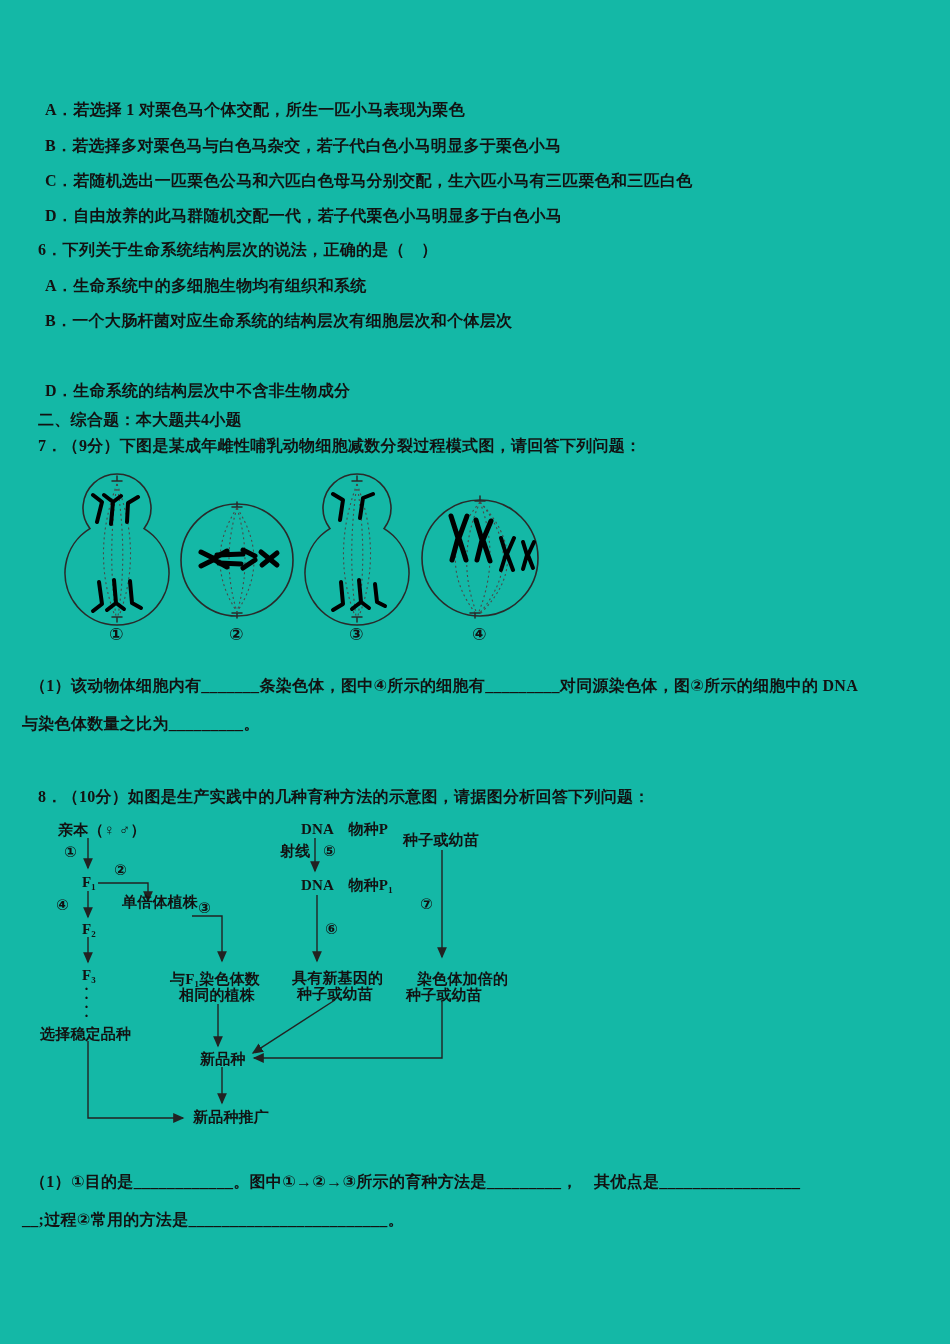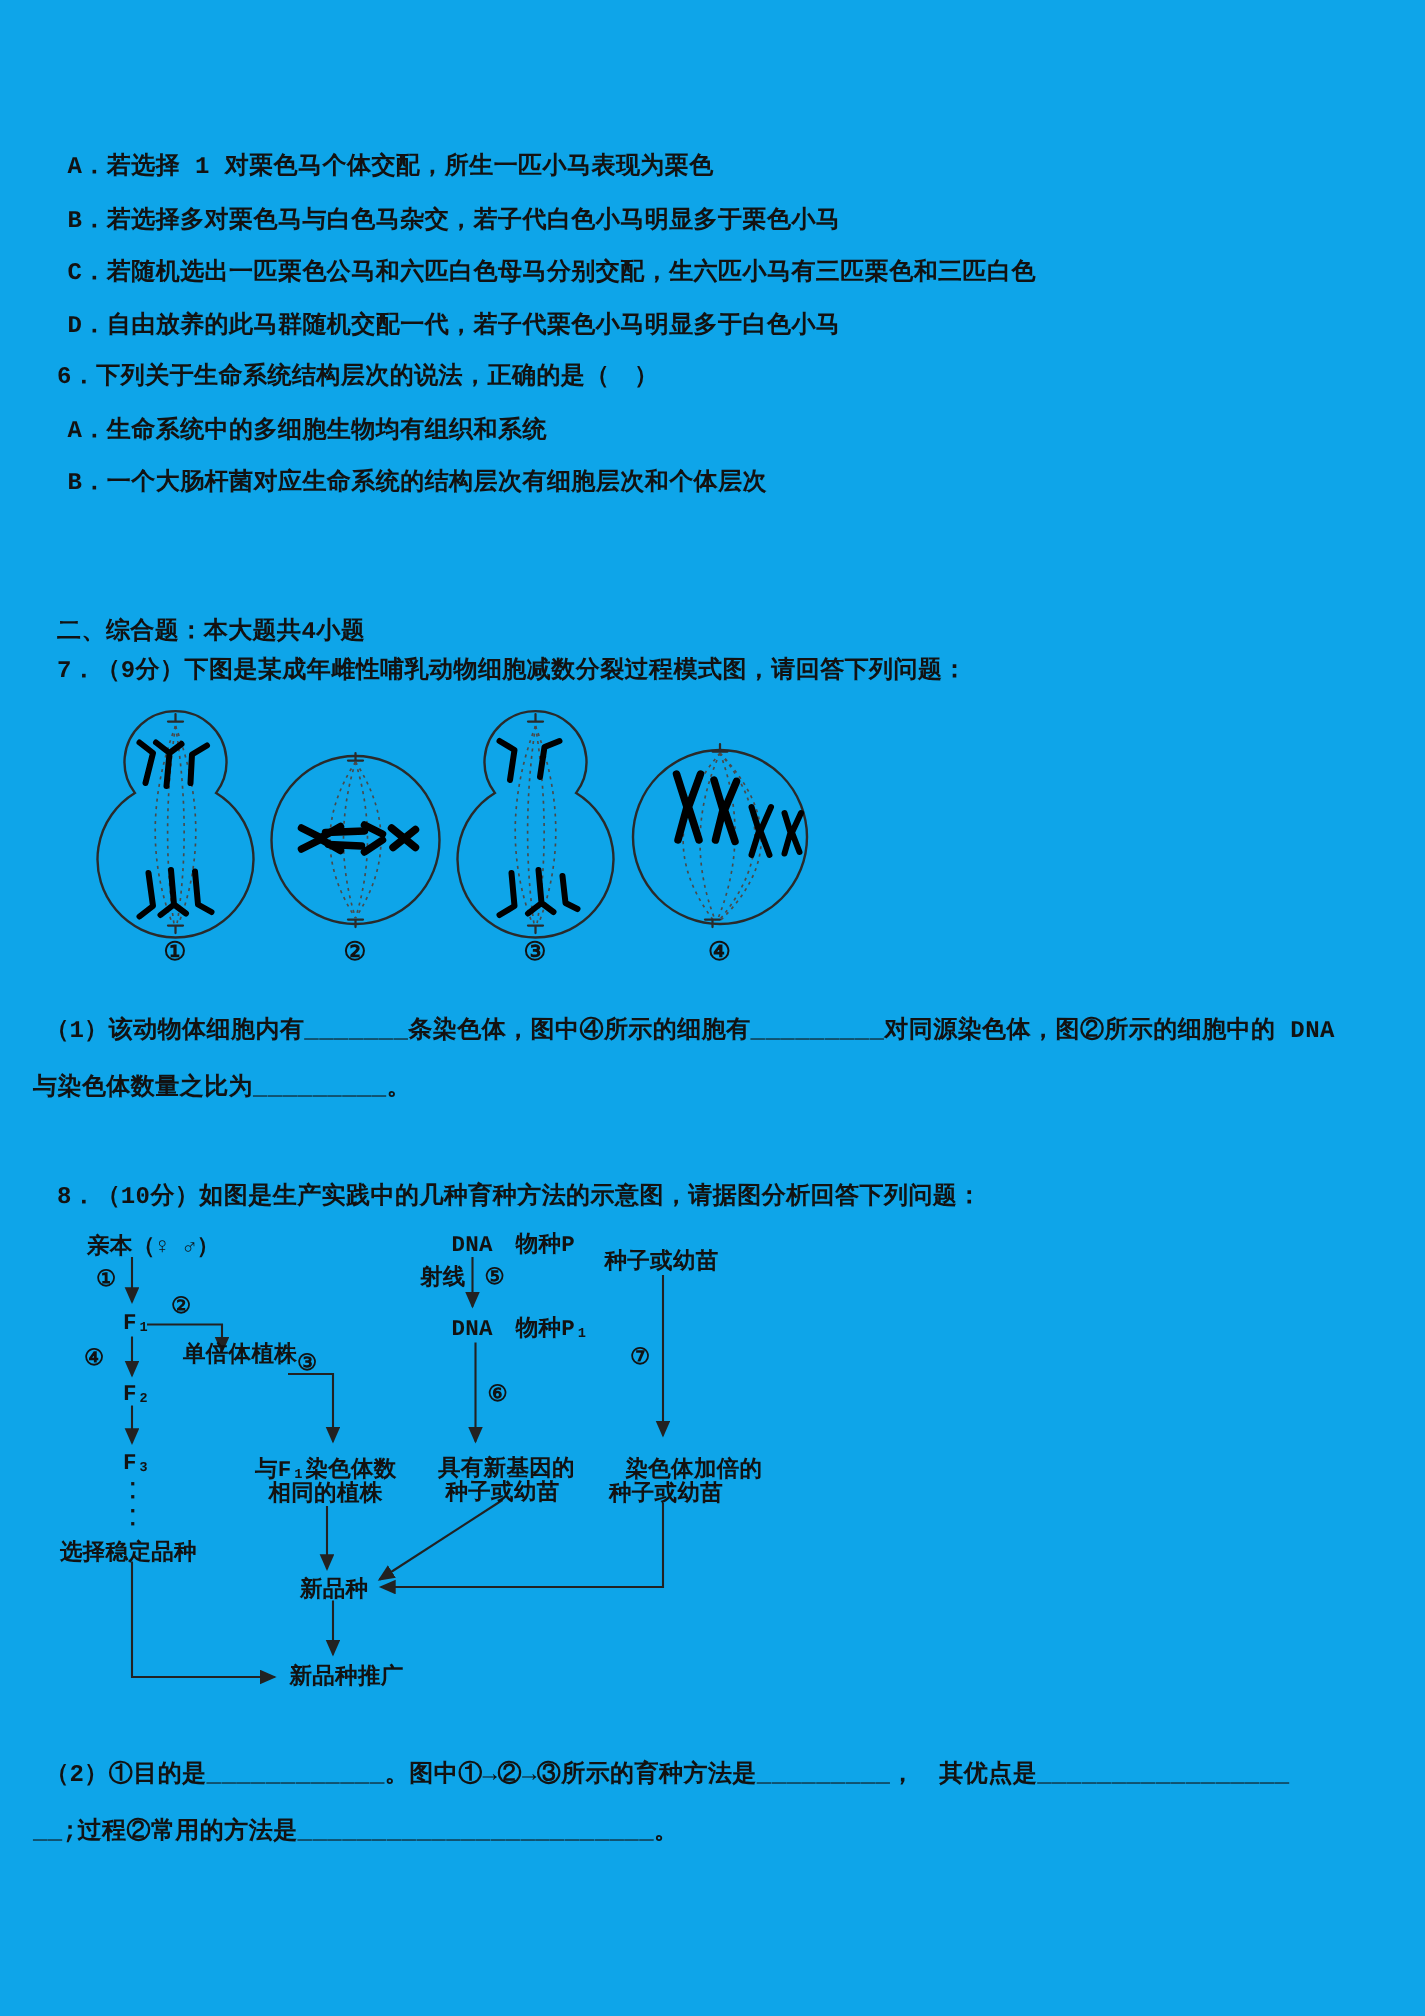--- a/index.html
+++ b/index.html
@@ -1,18 +1,18 @@
 <!DOCTYPE html>
 <html><head>
 <meta charset="utf-8">
 <style>
   html,body{margin:0;padding:0;background:#fff;}
   body{width:950px;height:1344px;position:relative;overflow:hidden;
        font-family:"Liberation Serif","DejaVu Serif","DejaVu Sans",serif;color:#121212;}
-  .page{position:absolute;left:0;top:0;width:950px;height:1344px;background:#0ea5e9;font-family:Liberation Mono, monospace;}
+  .page{position:absolute;left:0;top:0;width:950px;height:1344px;background:#14b8a6;}
   .t{position:absolute;font-size:16px;font-weight:600;white-space:pre;letter-spacing:.3px;}
   .figlab{position:absolute;font-size:17px;font-weight:600;}
   .fc{position:absolute;left:40px;top:815px;width:480px;height:330px;}
   .fl{position:absolute;font-size:15px;font-weight:600;white-space:pre;letter-spacing:.2px;}
   .fc-num{font-size:15px;}
   .vdots{position:absolute;width:8px;font-size:15px;font-weight:700;line-height:9px;word-break:break-all;}
   svg{display:block;}
   .arrows{position:absolute;left:0;top:0;}
   .cell-outline{fill:none;stroke:#2a2a2a;stroke-width:1.6;}
   .spindle{fill:none;stroke:#4a4a4a;stroke-width:1.1;stroke-dasharray:2 3;}
@@ -27,20 +27,21 @@
 <div class="page">
 
   <div class="t" style="left:45px;top:100px">A．若选择 1 对栗色马个体交配，所生一匹小马表现为栗色</div>
   <div class="t" style="left:45px;top:136px">B．若选择多对栗色马与白色马杂交，若子代白色小马明显多于栗色小马</div>
   <div class="t" style="left:45px;top:171px">C．若随机选出一匹栗色公马和六匹白色母马分别交配，生六匹小马有三匹栗色和三匹白色</div>
   <div class="t" style="left:45px;top:206px">D．自由放养的此马群随机交配一代，若子代栗色小马明显多于白色小马</div>
 
   <div class="t" style="left:38px;top:240px">6．下列关于生命系统结构层次的说法，正确的是（　）</div>
   <div class="t" style="left:45px;top:276px">A．生命系统中的多细胞生物均有组织和系统</div>
   <div class="t" style="left:45px;top:311px">B．一个大肠杆菌对应生命系统的结构层次有细胞层次和个体层次</div>
+  <div class="t" style="left:45px;top:381px">D．生命系统的结构层次中不含非生物成分</div>
 
   <div class="t" style="left:38px;top:410px">二、综合题：本大题共4小题</div>
 
   <div class="t" style="left:38px;top:436px">7．（9分）下图是某成年雌性哺乳动物细胞减数分裂过程模式图，请回答下列问题：</div>
 
   <svg class="arrows" style="left:55px;top:468px" width="490" height="160" viewBox="0 0 490 160">
 
     <path class="cell-outline" d="M 34.9 60.6 A 52 52 0 1 0 89.1 60.6 A 34 34 0 1 0 34.9 60.6 Z"></path>
     <path class="spindle" d="M 62 16 Q 36 85 60 148"></path>
     <path class="spindle" d="M 62 16 Q 52 85 61 148"></path>
@@ -142,16 +143,16 @@
     <div class="fl" style="left:261px;top:61px">DNA　物种P₁</div>
     <div class="fl fc-num" style="left:285px;top:105px">⑥</div>
     <div class="fl" style="left:252px;top:154px">具有新基因的</div>
     <div class="fl" style="left:257px;top:170px">种子或幼苗</div>
     <div class="fl" style="left:363px;top:16px">种子或幼苗</div>
     <div class="fl fc-num" style="left:380px;top:80px">⑦</div>
     <div class="fl" style="left:377px;top:155px">染色体加倍的</div>
     <div class="fl" style="left:366px;top:171px">种子或幼苗</div>
   </div>
 
-  <div class="t" style="left:30px;top:1172px">（2）①目的是____________。图中①→②→③所示的育种方法是_________，　其优点是_________________</div>
+  <div class="t" style="left:30px;top:1172px">（1）①目的是____________。图中①→②→③所示的育种方法是_________，　其优点是_________________</div>
   <div class="t" style="left:22px;top:1210px">__;过程②常用的方法是________________________。</div>
 
 </div>
 
 </body></html>

